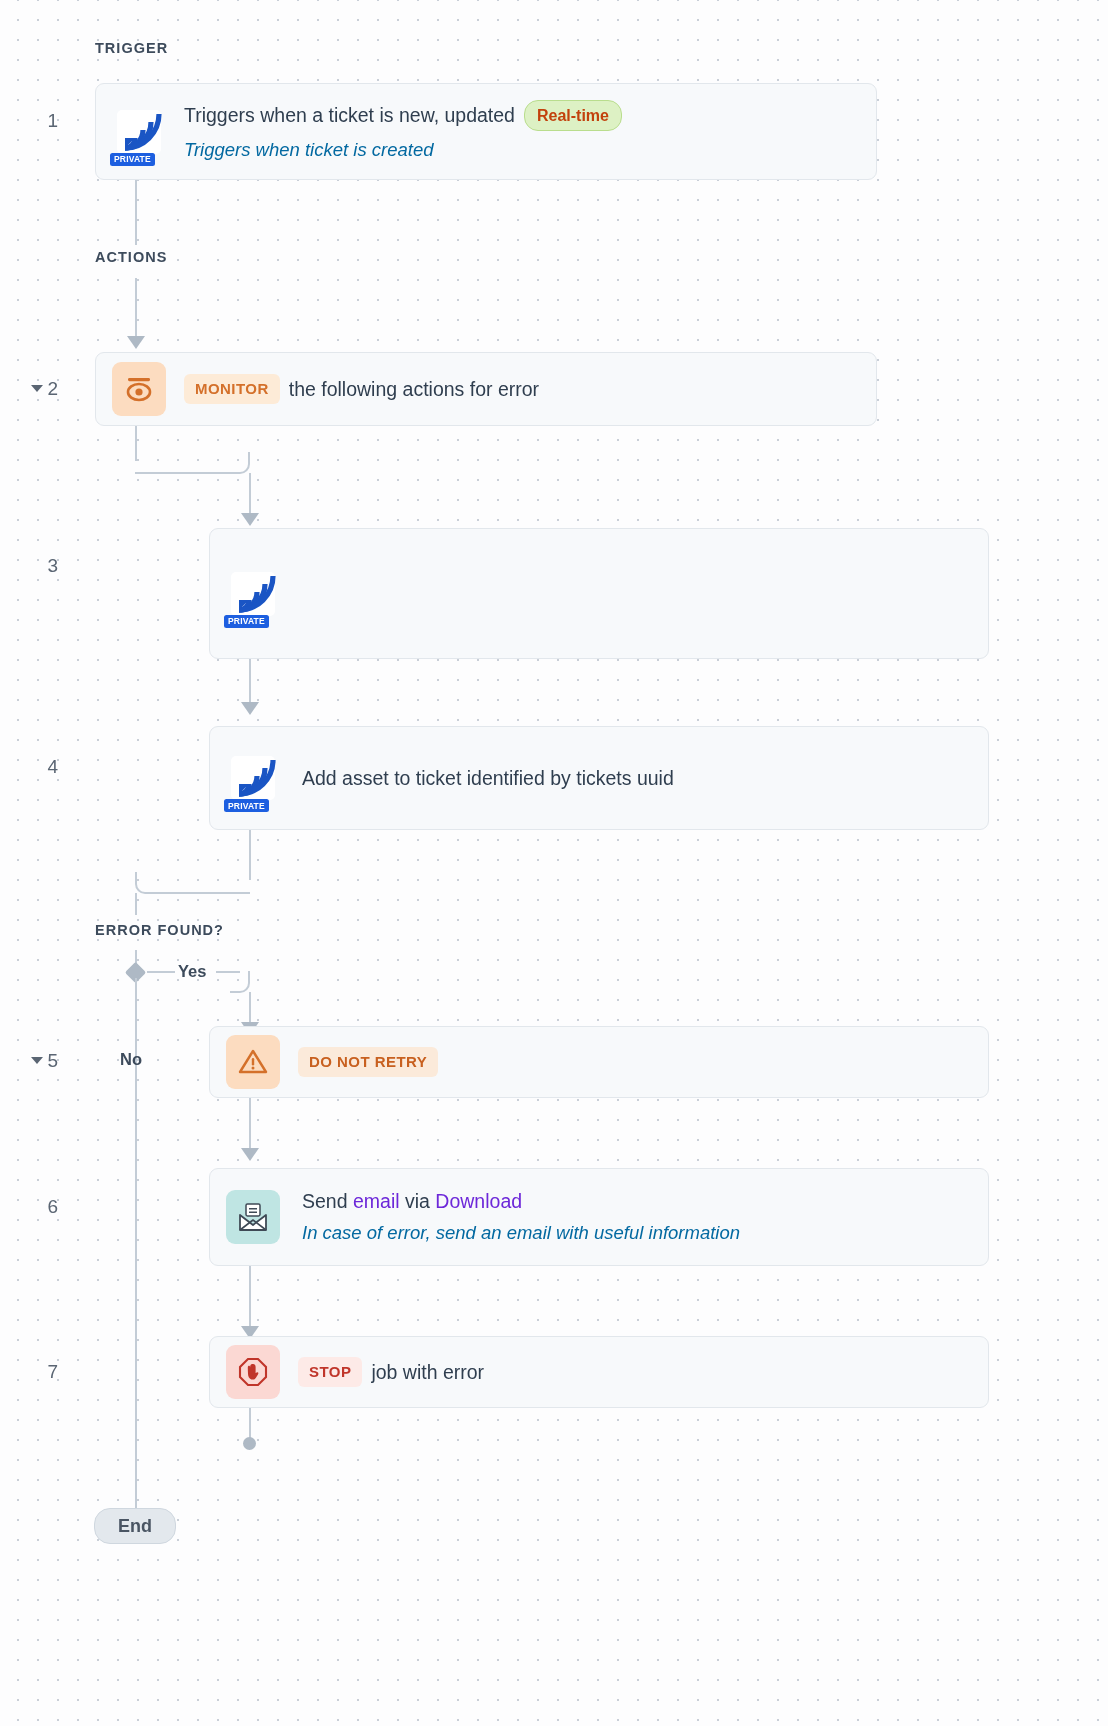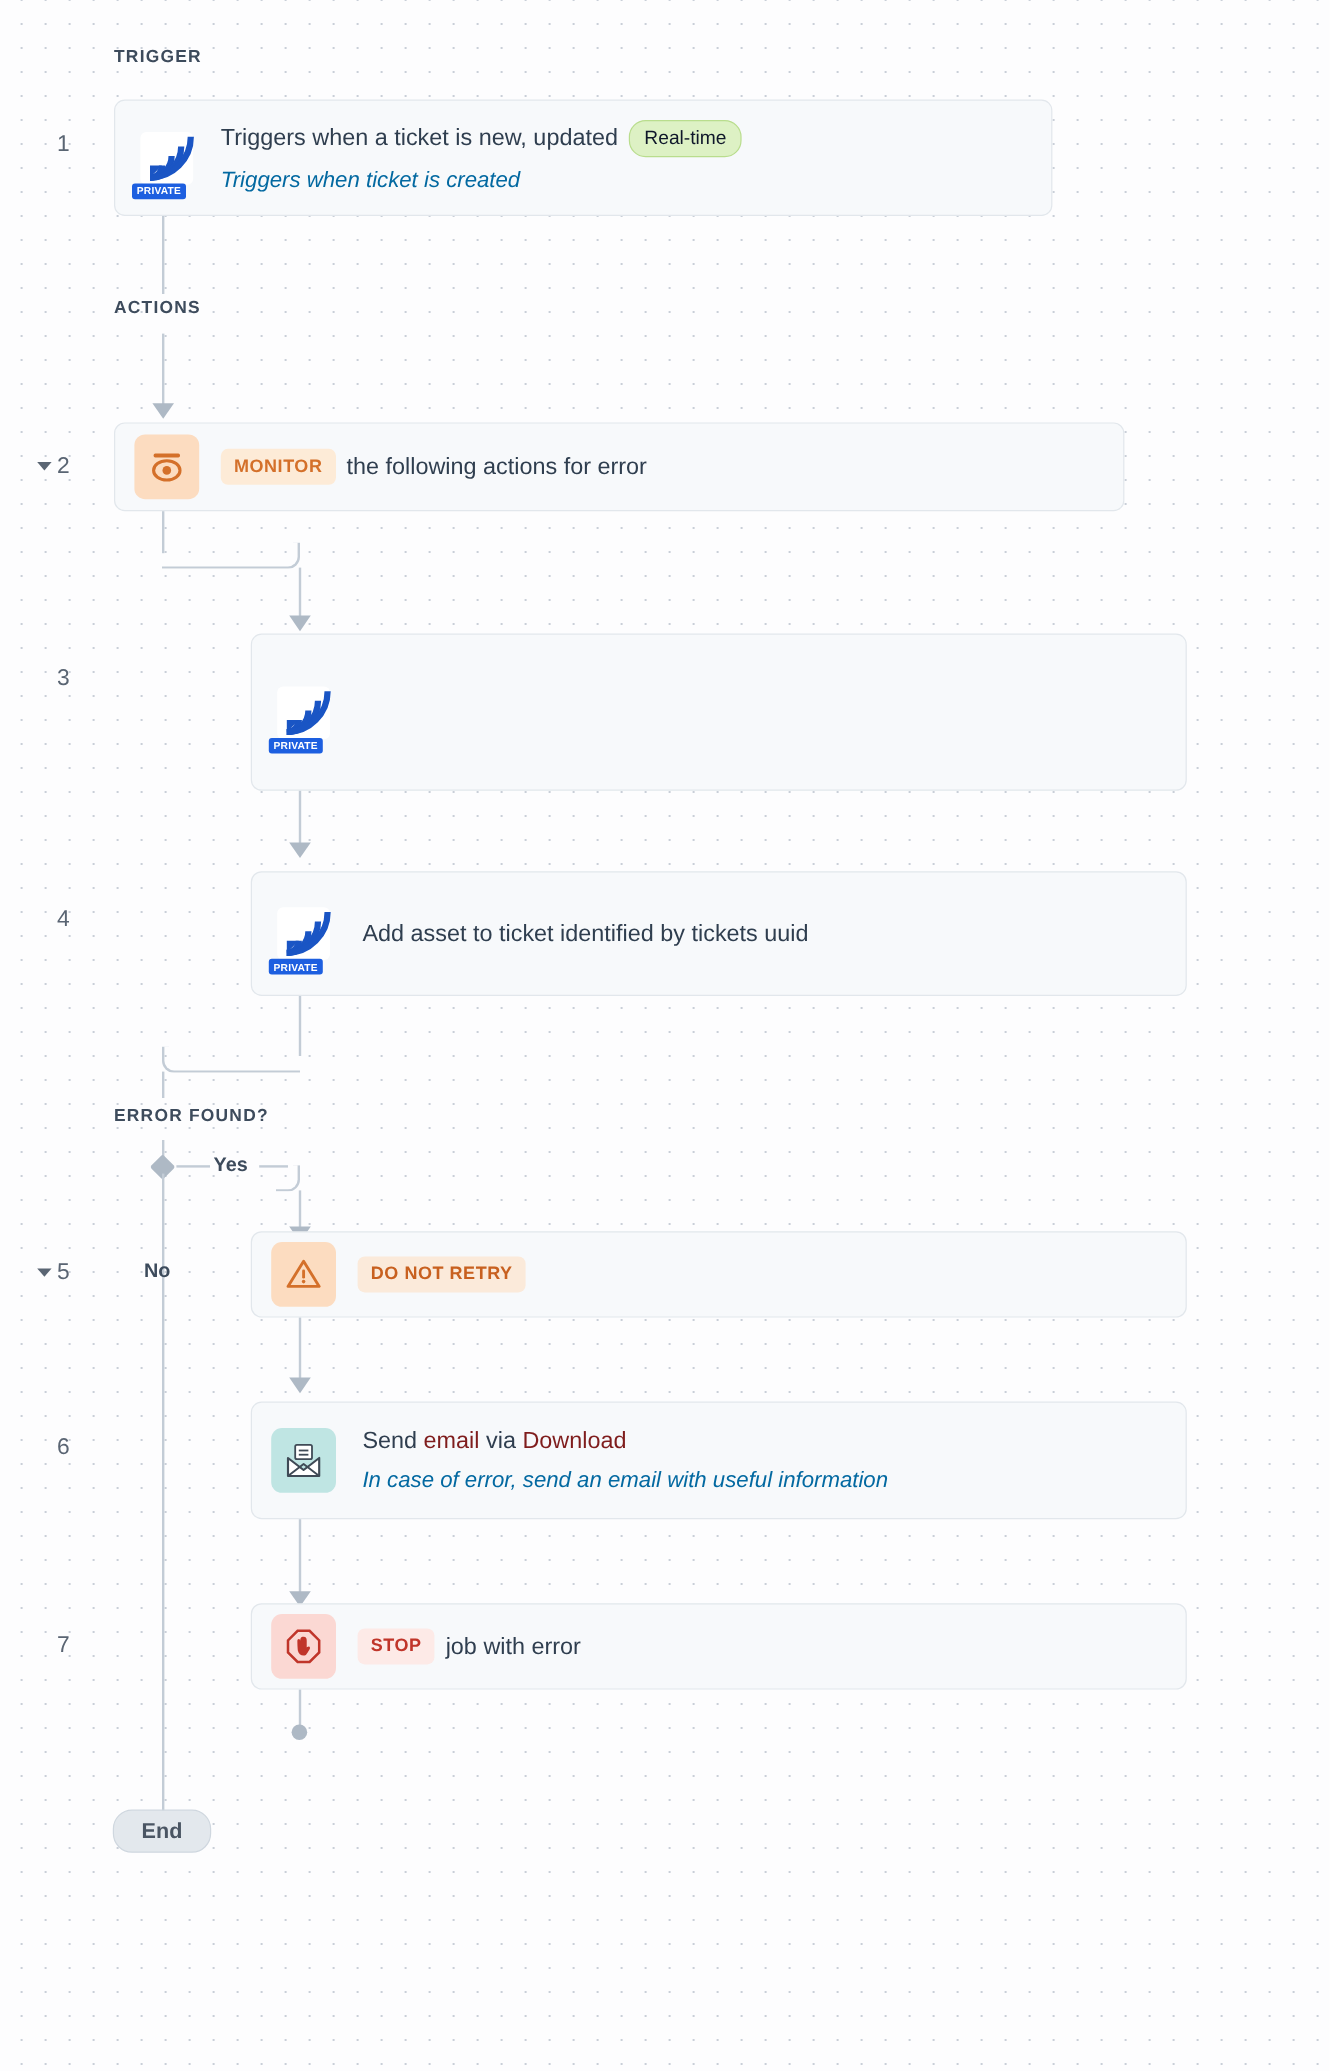--- a/index.html
+++ b/index.html
@@ -56,21 +56,21 @@
   }
   .card-body { display:flex; flex-direction:column; justify-content:center; }
   .card-title {
     font-size:19.5px; color:#2f3e4f; line-height:1.35;
     display:flex; align-items:center; flex-wrap:wrap; gap:9px;
   }
   .card-sub {
     font-size:18.5px; color:#0369a1; font-style:italic;
     line-height:1.42; margin-top:6px; max-width:700px;
   }
-  .blue-tok { color:#7f1d1d; }
+  .blue-tok { color:#6d28d9; }
 
   
   .icon-box {
     position:relative;
     width:54px;height:54px;
     flex:0 0 54px;
     display:flex;align-items:center;justify-content:center;
     border-radius:9px;
   }
   .icon-box.plain { background:transparent;justify-content:center; }
@@ -89,24 +89,24 @@
     border-radius:2.5px;
     line-height:1;
   }
 
   
   .chip {
     font-size:15px; font-weight:bold; letter-spacing:.03em;
     padding:5px 11px; border-radius:6px; white-space:nowrap;
   }
   .chip-realtime {
-    background:#ddf1c4; color:#0f172a;
+    background:#ddf1c4; color:#c2410c;
     border:1px solid #b9dd8d;
     border-radius:14px;
-    font-weight:normal; font-size:16px;
+    font-weight:bold; font-size:16px;
     padding:4px 12px;
   }
   .chip-monitor  { background:#fdebd7; color:#d4702a; }
   .chip-noretry  { background:#fbeada; color:#c8601f; }
   .chip-stop     { background:#fdeae7; color:#c0352a; }
 
   
   .vline, .hline { position:absolute; background:#c3ccd6; }
   .vline { width:2px; }
   .hline { height:2px; }
@@ -187,21 +187,21 @@
   <div class="vline" style="left:135px; top:180px; height:65px;"></div>
 
   <div class="section-label" style="left:95px; top:249px;">ACTIONS</div>
 
   <div class="vline" style="left:135px; top:278px; height:60px;"></div>
   <div class="arrow" style="left:127px; top:336px;"></div>
 
   <div class="caret" style="left:31px; top:385px;"></div>
   <div class="step-num" style="left:18px; top:378px;">2</div>
 
-  <div class="card" style="left:95px; top:352px; width:842px; height:74px;padding-left:16px;">
+  <div class="card" style="left:95px; top:352px; width:782px; height:74px;padding-left:16px;">
     <div class="icon-box orange">
       <svg width="34" height="34" viewBox="0 0 34 34">
         <rect x="6" y="6" width="22" height="3.2" rx="1.4" fill="#d4702a"></rect>
         <ellipse cx="17" cy="20" rx="11" ry="8" fill="none" stroke="#d4702a" stroke-width="2.6"></ellipse>
         <circle cx="17" cy="20" r="3.6" fill="#d4702a"></circle>
       </svg>
     </div>
     <div class="card-body" style="margin-left:18px;">
       <div class="card-title">
         <span class="chip chip-monitor">MONITOR</span>

